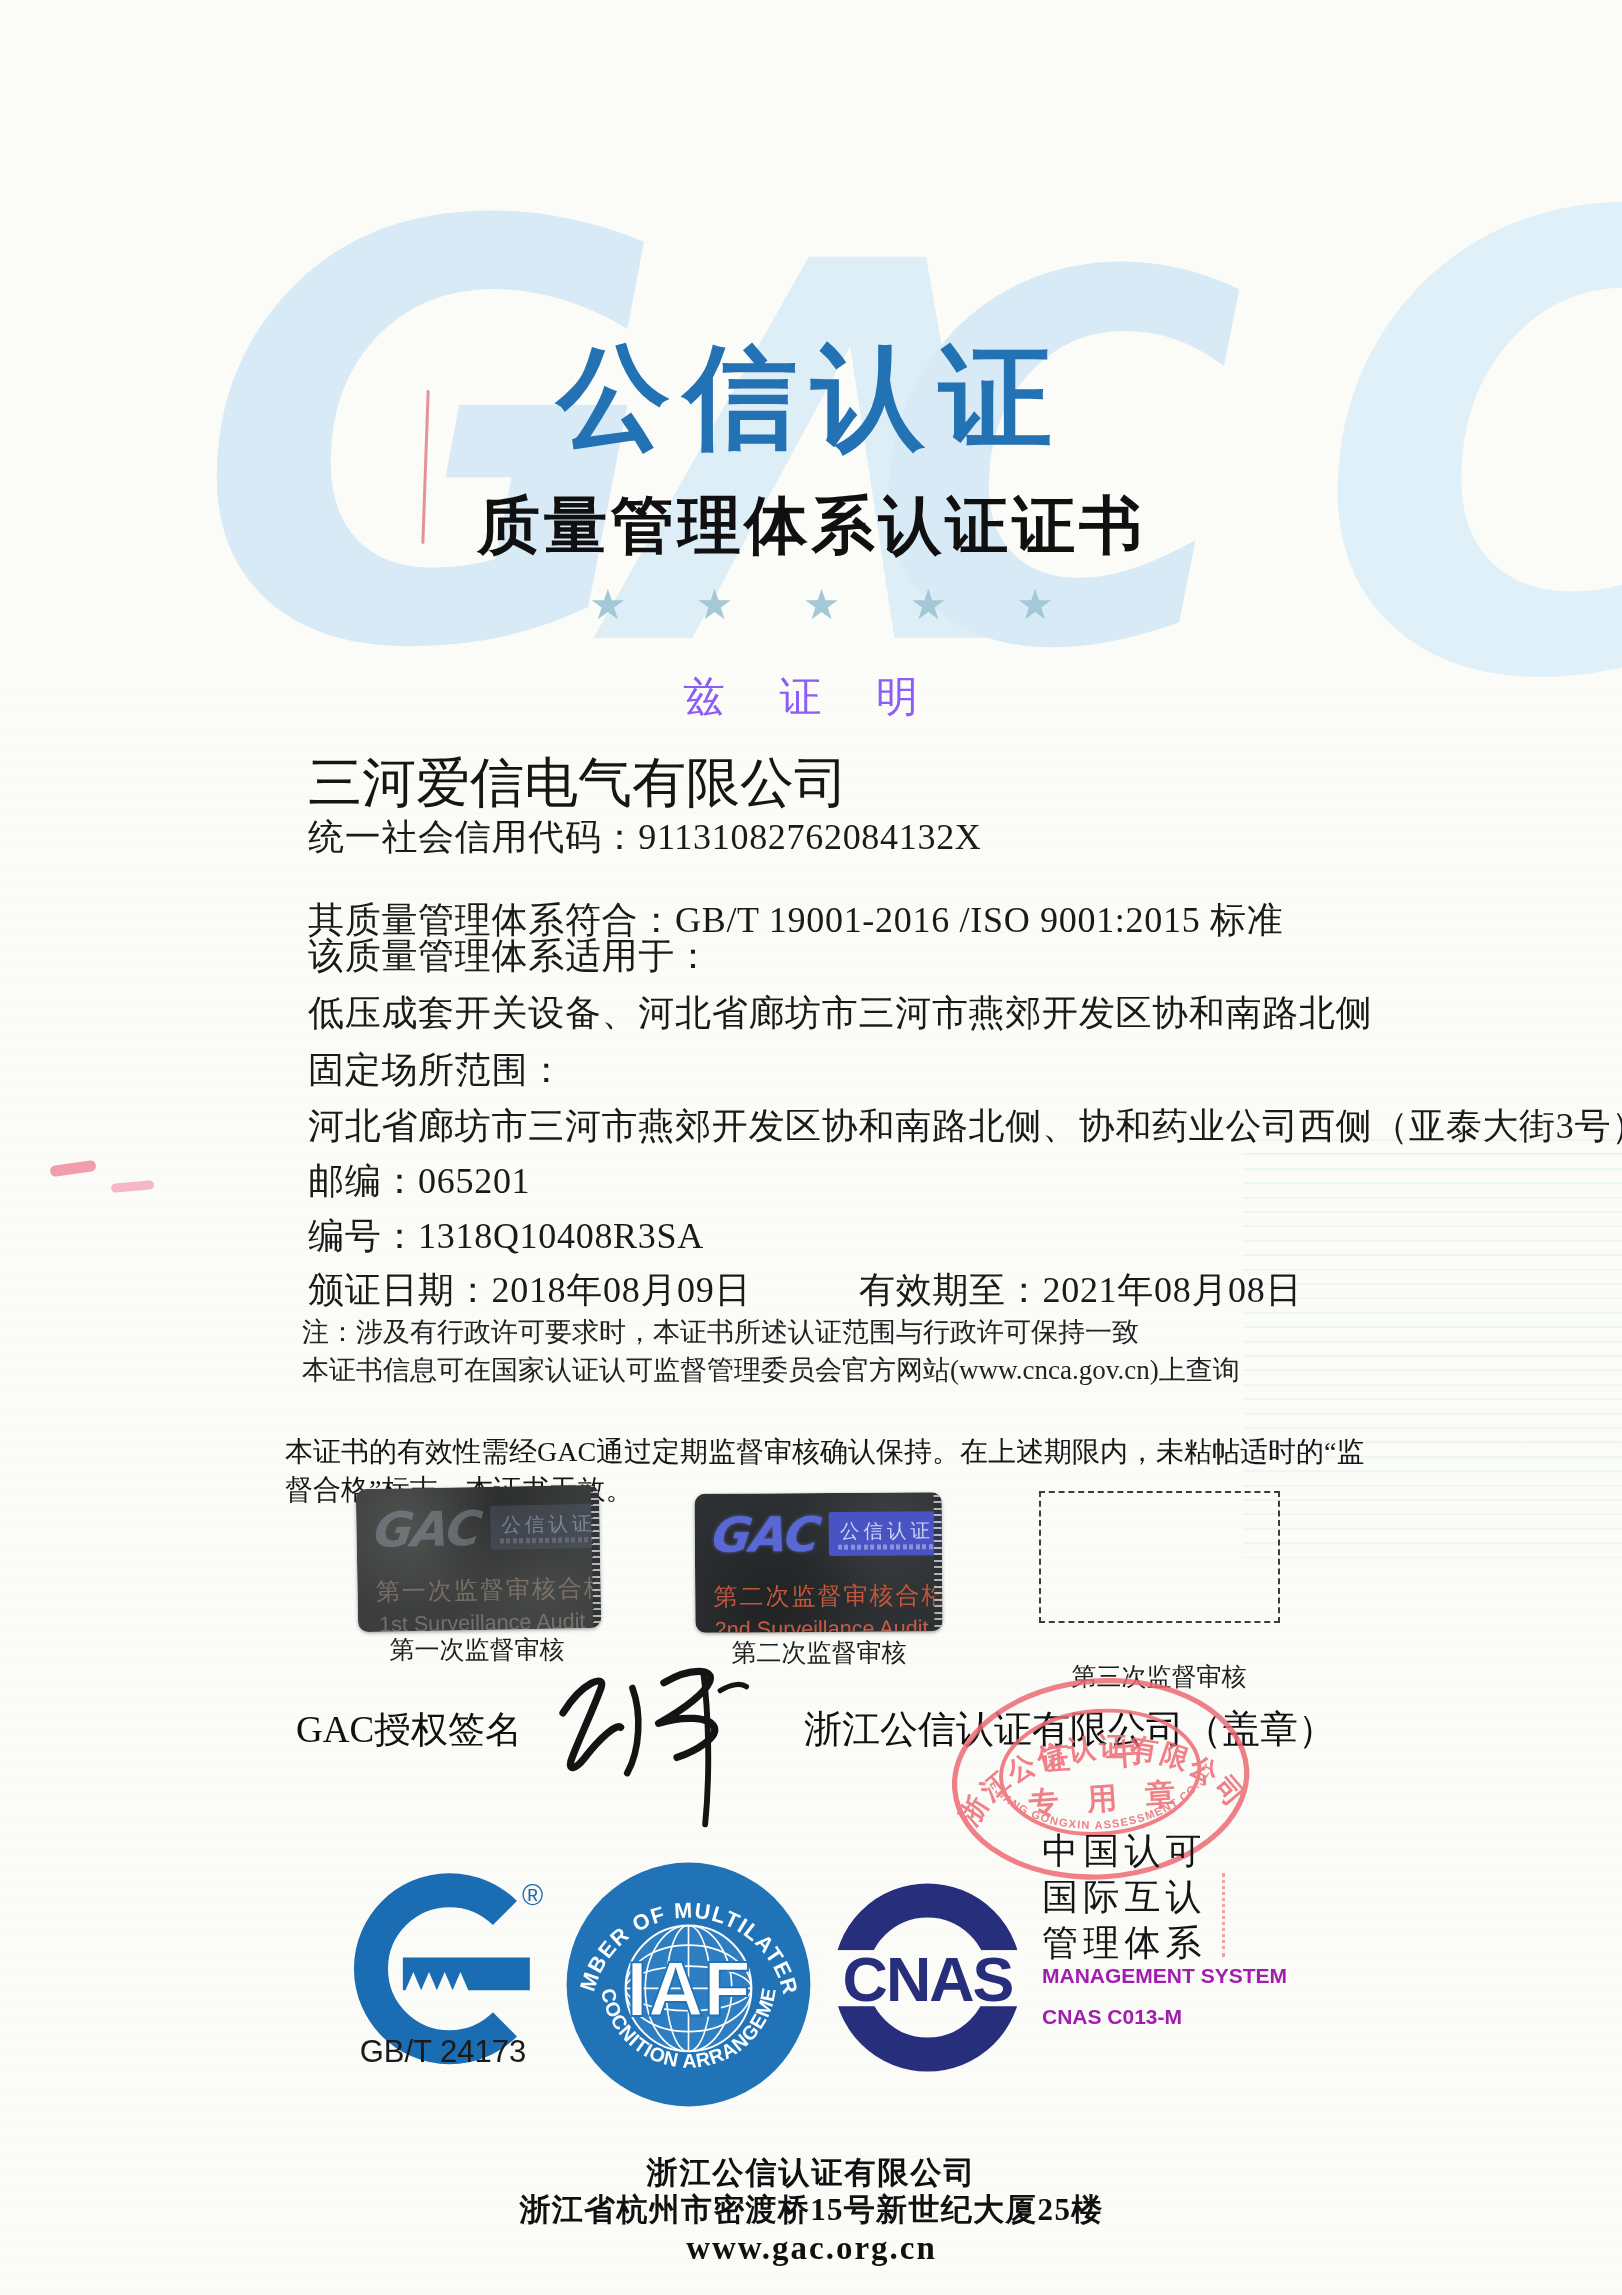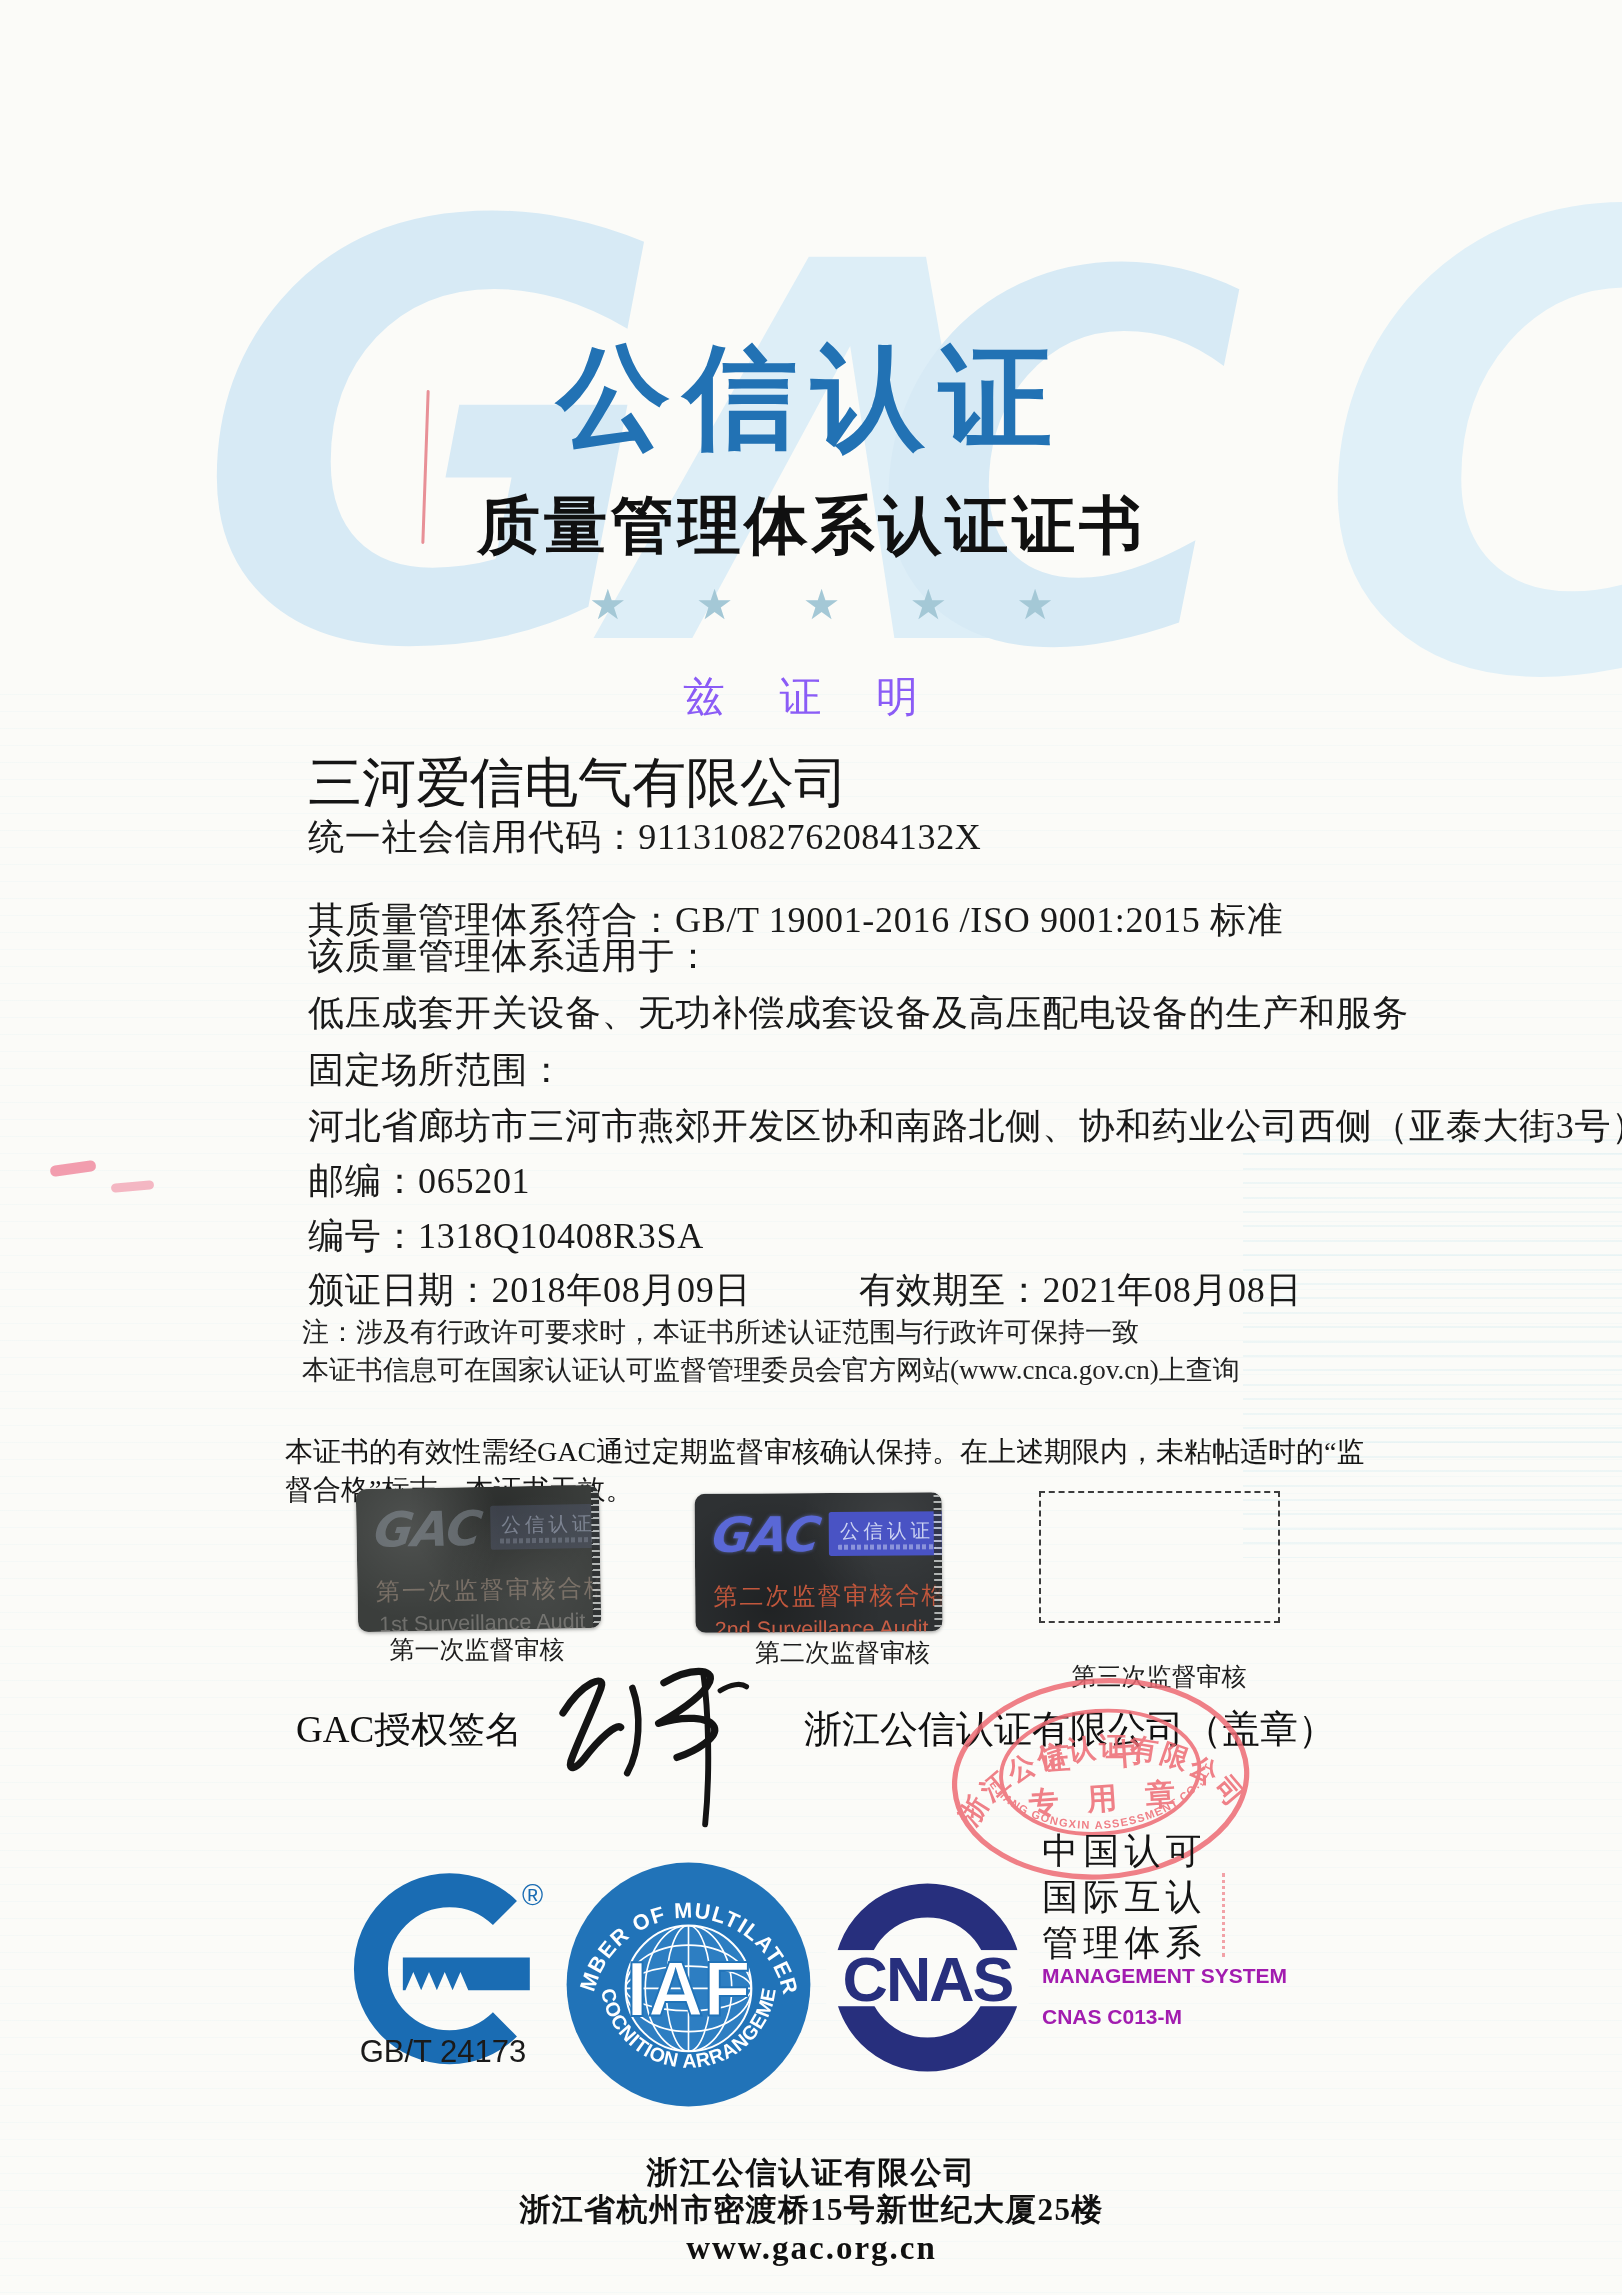--- a/index.html
+++ b/index.html
@@ -79,21 +79,21 @@
   <span>★</span>
   <span>★</span>
 </div>
 
 <div class="abs ctr intro">兹 证 明</div>
 <div class="abs company">三河爱信电气有限公司</div>
 
 <div class="abs field" style="top:813px;">统一社会信用代码：91131082762084132X</div>
 <div class="abs field" style="top:896px;">其质量管理体系符合：GB/T 19001-2016 /ISO 9001:2015  标准</div>
 <div class="abs field" style="top:932px;">该质量管理体系适用于：</div>
-<div class="abs field" style="top:989px;">低压成套开关设备、无功补偿成套设备及高压配电设备的生产和服务</div>
+<div class="abs field" style="top:989px;">低压成套开关设备、河北省廊坊市三河市燕郊开发区协和南路北侧</div>
 <div class="abs field" style="top:1046px;">固定场所范围：</div>
 <div class="abs field" style="top:1102px;">河北省廊坊市三河市燕郊开发区协和南路北侧、协和药业公司西侧（亚泰大街3号）</div>
 <div class="abs field" style="top:1157px;">邮编：065201</div>
 <div class="abs field" style="top:1212px;">编号：1318Q10408R3SA</div>
 
 <div class="abs field" style="top:1266px;">颁证日期：2018年08月09日</div>
 <div class="abs field" style="top:1266px;left:859px;">有效期至：2021年08月08日</div>
 
 <div class="abs note" style="top:1314px;">注：涉及有行政许可要求时，本证书所述认证范围与行政许可保持一致</div>
 <div class="abs note" style="top:1352px;">本证书信息可在国家认证认可监督管理委员会官方网站(www.cnca.gov.cn)上查询</div>
@@ -133,21 +133,21 @@
     </div>
     <div class="stk-cn" style="color:#c2573c;">第二次监督审核合格标志</div>
     <div class="stk-en" style="color:#c75d45;">2nd Surveillance Audit</div>
   </div>
   <div class="serr"></div>
 </div>
 
 <div class="abs" style="left:1039px;top:1491px;width:241px;height:132px;border:2.6px dashed #3c3c3c;box-sizing:border-box;"></div>
 
 <div class="abs caption" style="left:366px;top:1633px;width:222px;text-align:center;">第一次监督审核</div>
-<div class="abs caption" style="left:708px;top:1636px;width:222px;text-align:right;font-family:Liberation Mono, monospace;">第二次监督审核</div>
+<div class="abs caption" style="left:708px;top:1636px;width:222px;text-align:center;font-family:Liberation Mono, monospace;">第二次监督审核</div>
 <div class="abs caption" style="left:1048px;top:1636px;width:222px;text-align:center;margin-top:24px;">第三次监督审核</div>
 
 <div class="abs signlbl">GAC授权签名</div>
 
 <svg class="abs" style="left:542px;top:1650px;" width="249" height="190" viewBox="0 0 380 290">
   <g fill="none" stroke="#141414" stroke-linecap="round" stroke-linejoin="round">
     <path stroke-width="11" d="M32,96 C62,48 98,36 90,58 C76,96 50,150 44,170 C40,185 52,181 64,166 C88,134 114,112 120,118"></path>
     <path stroke-width="10" d="M138,58 C152,96 150,152 130,188"></path>
     <path stroke-width="11" d="M186,50 C226,26 264,28 256,48 C246,70 206,96 178,112 C216,100 256,102 263,118 C269,133 236,154 206,164"></path>
     <path stroke-width="9" d="M246,34 C254,92 257,186 249,266"></path>

